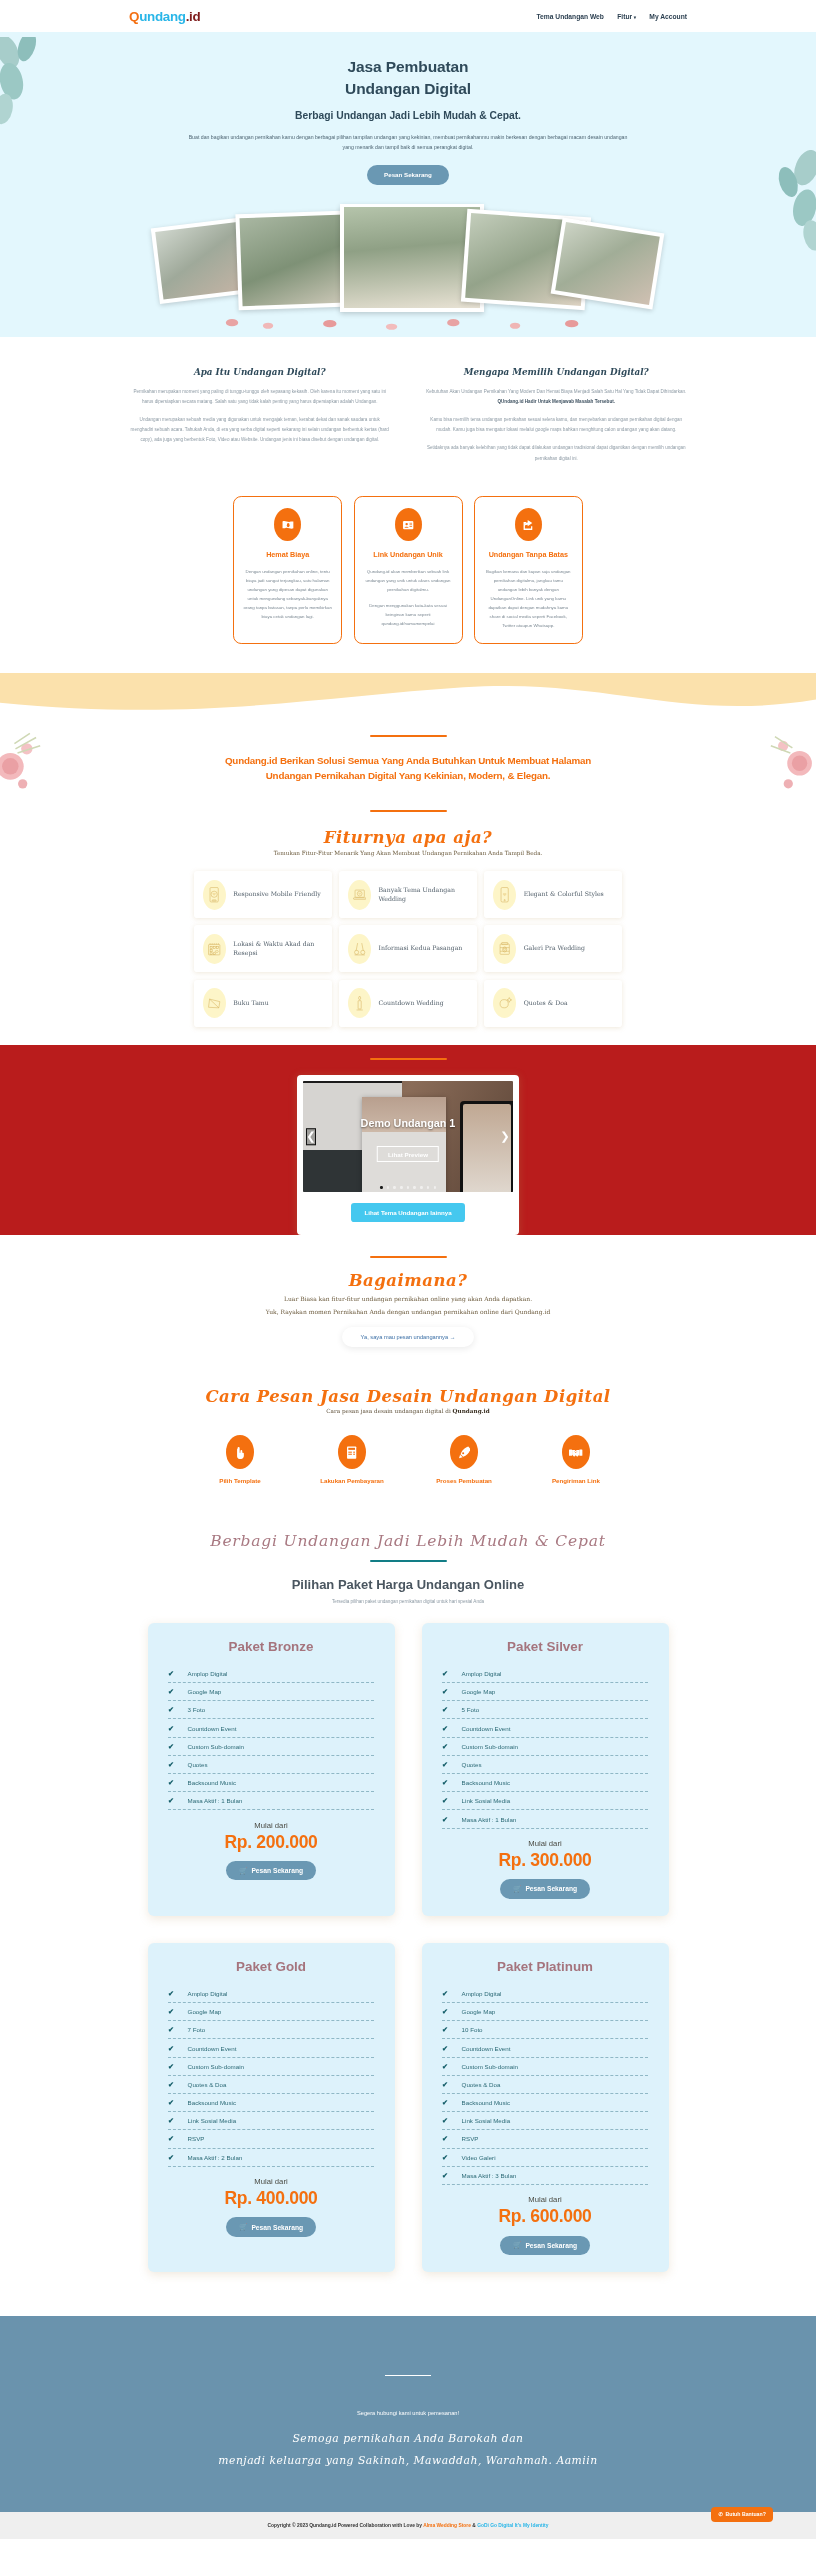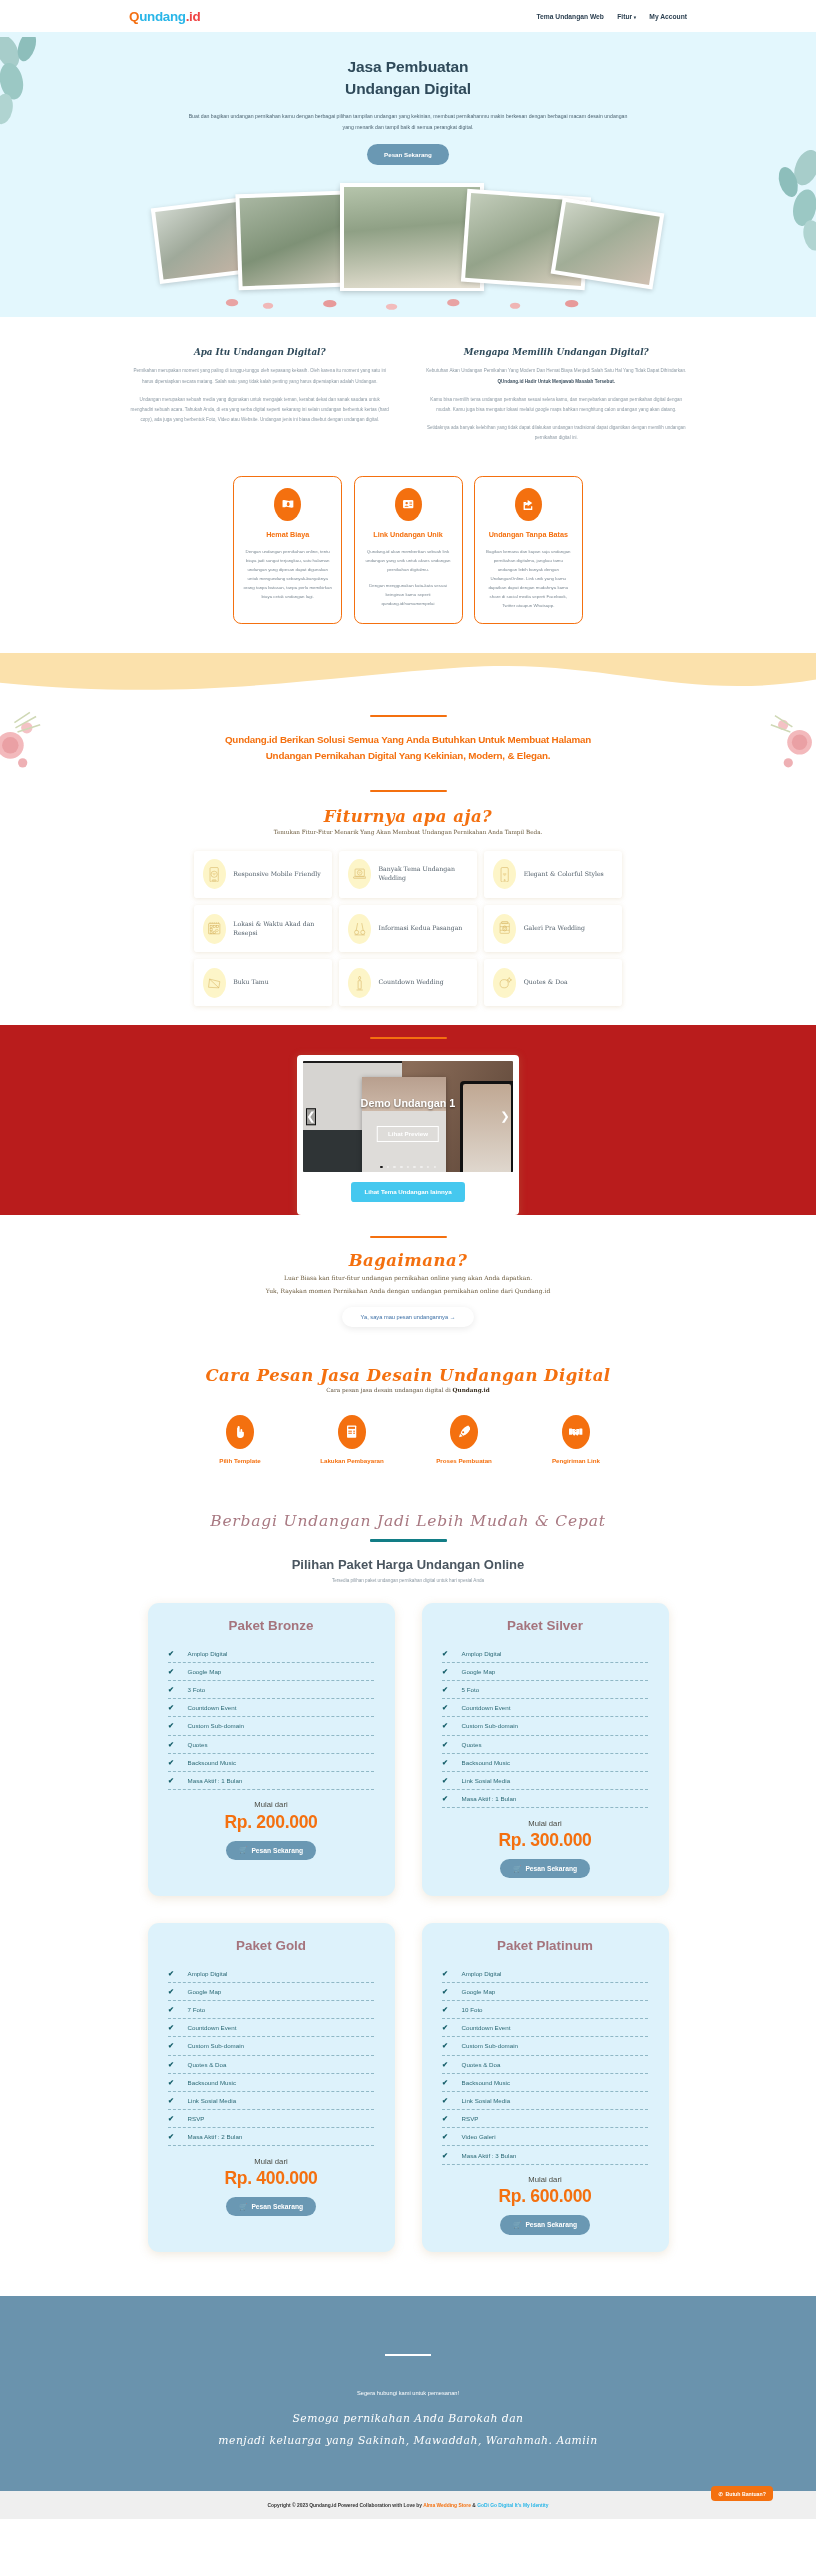--- a/index.html
+++ b/index.html
@@ -11,21 +11,21 @@
     overflow-x:hidden;
   }
   
   .navbar{
     height:32px; background:#fff; display:flex; align-items:center;
     justify-content:space-between; padding:0 129px; position:relative; z-index:20;
   }
   .logo{ display:flex; align-items:baseline; font-size:13.4px; font-weight:bold; letter-spacing:-0.3px;}
   .logo .q{ color:#f47013; font-family:"Liberation Sans",sans-serif; }
   .logo .rest{ color:#29b6e8; }
-  .logo .dotid{ color:#ef4444; }
+  .logo .dotid{ color:#7f1d1d; }
   .nav-links{ display:flex; align-items:center; gap:13.4px; }
   .nav-links a{ color:#2b3f50; font-size:6.7px; font-weight:bold; text-decoration:none; white-space:nowrap;}
   .caret{ font-size:4.6px; margin-left:1.5px; }
 
   
   .hero{
     background:#e3f7fd; position:relative; padding:24px 0 0; overflow:hidden;
   }
   .leaf-l{ position:absolute; left:0; top:5.2px; width:62px; height:108px; opacity:.85;}
   .leaf-r{ position:absolute; right:0; top:118px; width:77px; height:103px; opacity:.85;}
@@ -196,21 +196,21 @@
   .pricing{ background:#fff; text-align:center; padding:24px 0 20.6px; }
   .script-rose{
     font-family:"DejaVu Serif", serif; font-style:italic; color:#a87881; font-size:15.5px;
     letter-spacing:0.8px;
   }
   .rule-teal{ width:77px; height:2.1px; background:#127d86; margin:9.3px auto 15.5px; border-radius:1px;}
   .pricing h2{ font-size:13px; color:#4a5660; font-weight:bold; }
   .pricing .pr-sub{ font-size:4.6px; color:#8d9aa4; margin-top:6.2px; }
   .pgrid{ display:grid; grid-template-columns:repeat(2,247px); gap:27px 27px; justify-content:center; margin-top:19.6px;}
   .pcard{
-    background:#ddf2fb; border-radius:11px; padding:15.5px 20.6px 17.5px; text-align:center;
+    background:#ddf2fb; border-radius:6px; padding:15.5px 20.6px 17.5px; text-align:center;
     box-shadow:0 2.1px 9.3px rgba(190,160,110,.22);
   }
   .pcard h3{ color:#a5747d; font-size:13.4px; font-weight:bold; margin-bottom:11.3px; }
   .feat{
     display:flex; align-items:center; gap:11.3px; padding:4.1px 0;
     border-bottom:0.5px dashed #8fb8c6; font-size:6.2px; color:#2c6a76; text-align:left;
   }
   .feat:last-of-type{ border-bottom:none; }
   .check{ color:#17606b; font-size:7.2px; font-weight:bold; width:8.2px; flex:none;}
   .mulai{ font-size:7.7px; color:#4a4a42; margin-top:10.3px; }
@@ -271,20 +271,21 @@
     <ellipse cx="132" cy="34" rx="22" ry="36" fill="#9dc6c2" transform="rotate(22 132 34)"></ellipse>
     <ellipse cx="96" cy="62" rx="17" ry="30" fill="#7fb5b0" transform="rotate(-18 96 62)"></ellipse>
     <ellipse cx="128" cy="112" rx="22" ry="36" fill="#8fc0bb" transform="rotate(12 128 112)"></ellipse>
     <ellipse cx="144" cy="166" rx="18" ry="30" fill="#a8cfca" transform="rotate(-12 144 166)"></ellipse>
   </svg>
   <div class="hero-inner">
     <h1>
       <span>Jasa Pembuatan</span><br>
       <span>Undangan Digital</span>
     </h1>
+    <h2>Berbagi Undangan Jadi Lebih Mudah &amp; Cepat.</h2>
     <p>Buat dan bagikan undangan pernikahan kamu dengan berbagai pilihan tampilan undangan yang kekinian, membuat pernikahanmu makin berkesan dengan berbagai macam desain undangan yang menarik dan tampil baik di semua perangkat digital.</p>
     <button class="btn-primary">Pesan Sekarang</button>
   </div>
   <div class="photos">
     <div class="photo p1">
         <div class="ph-inner"></div>
       </div>
     <div class="photo p2">
         <div class="ph-inner"></div>
       </div>

